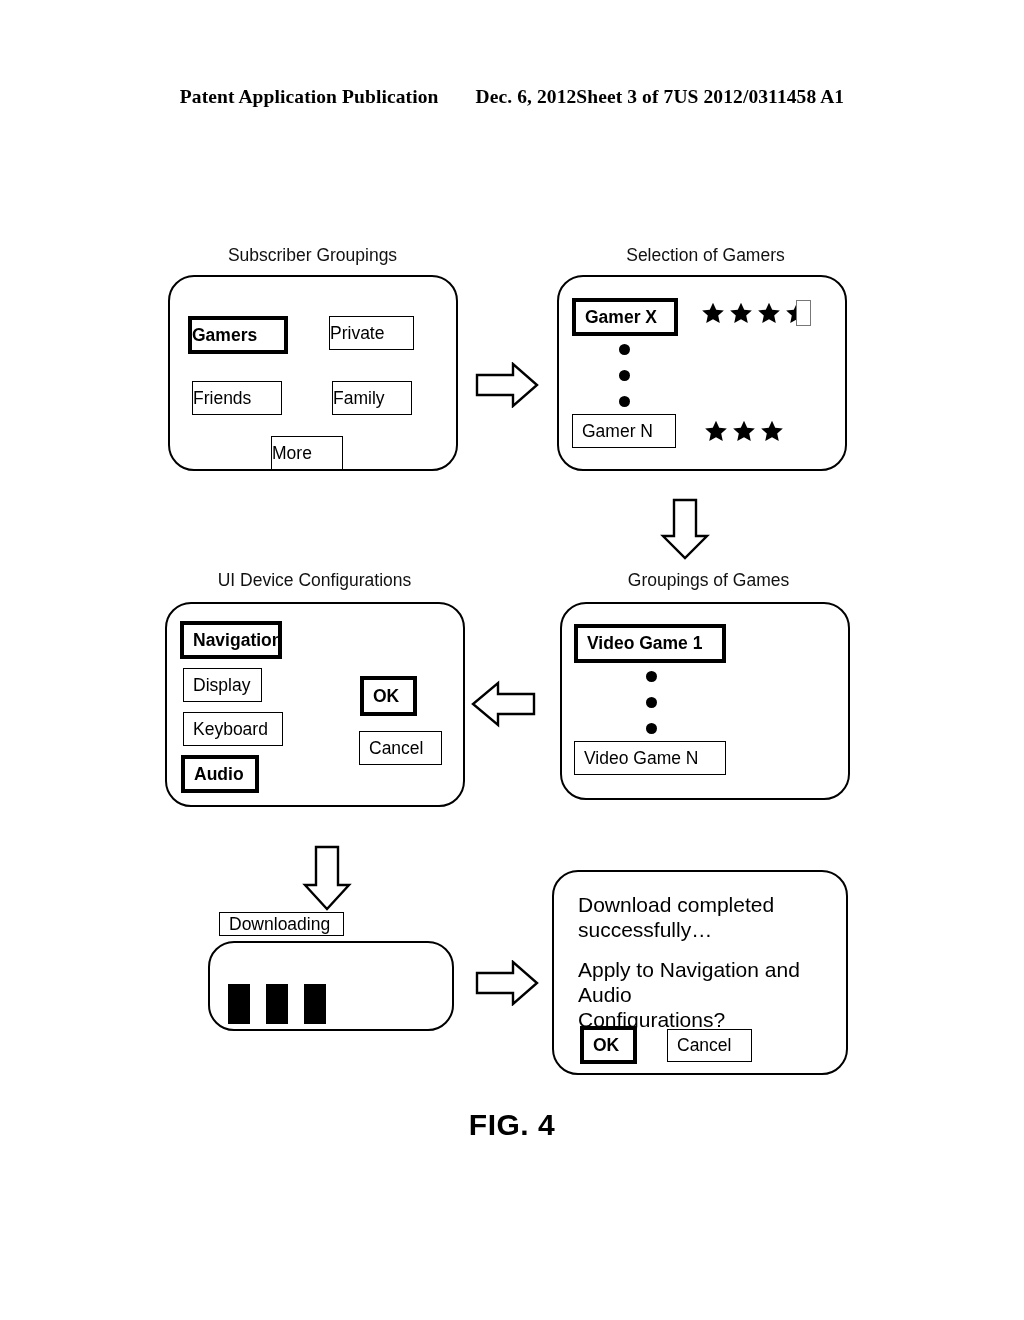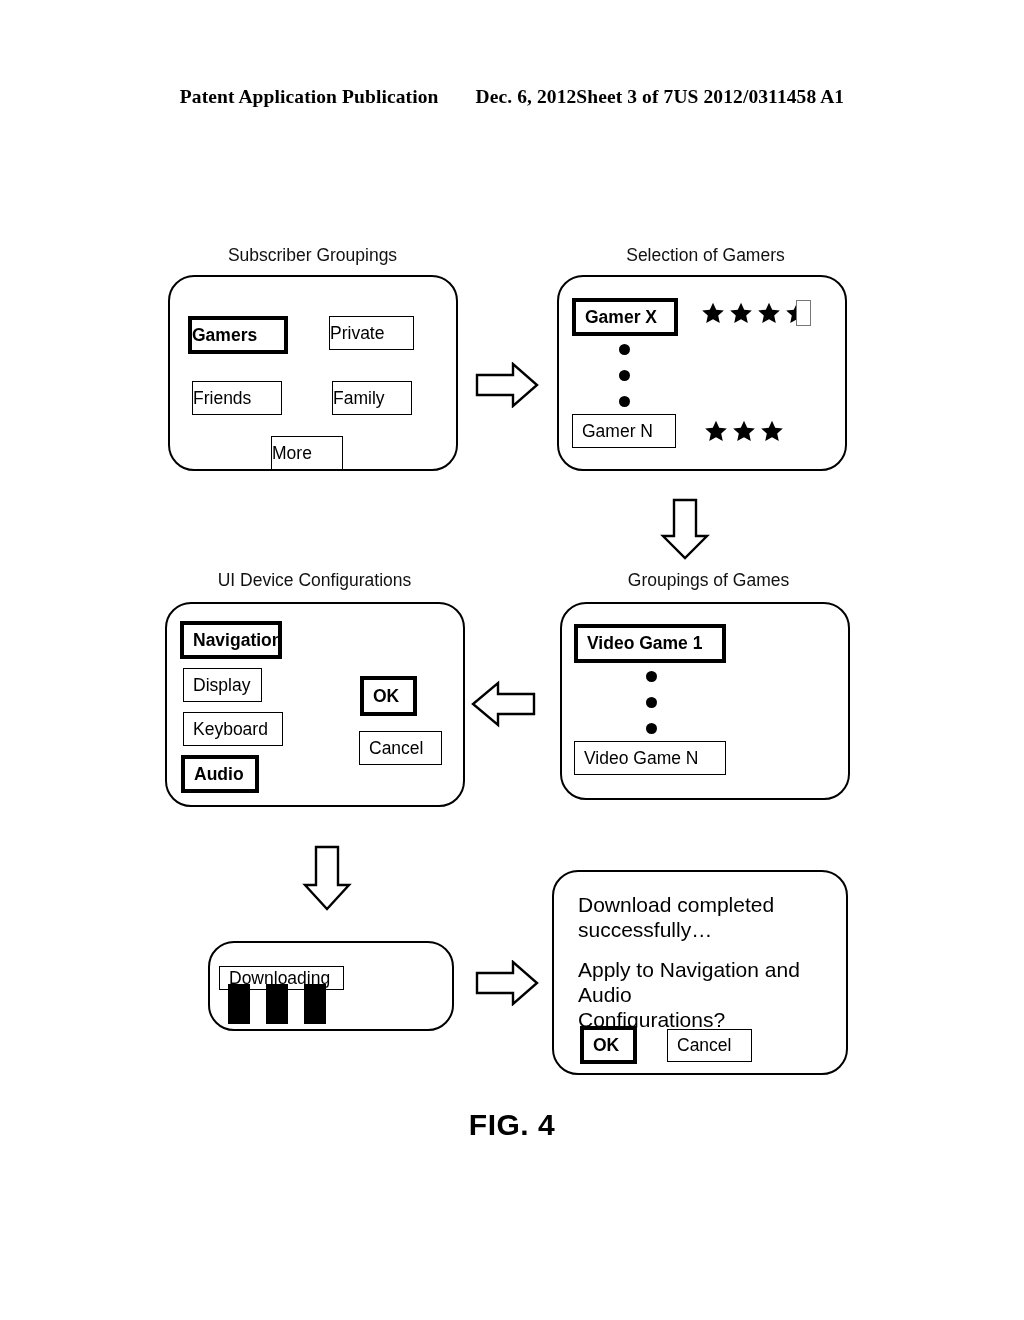--- a/index.html
+++ b/index.html
@@ -310,21 +310,21 @@
   </div>
 
   <div class="arrow" style="left:302px; top:845px;">
     <svg width="50" height="66" viewBox="0 0 50 66">
       <path d="M14,2 L36,2 L36,40 L47,40 L25,64 L3,40 L14,40 Z" fill="#ffffff" stroke="#000000" stroke-width="2.4" stroke-linejoin="miter"></path>
     </svg>
   </div>
 
   <div class="panel" style="left:208px; top:941px; width:246px; height:90px;">
   </div>
-  <div class="opt lefttext" style="left:219px; top:966px; width:125px; height:24px; border-width:1.6px;">
+  <div class="opt lefttext" style="left:219px; top:912px; width:125px; height:24px; border-width:1.6px;">
     <span>Downloading</span>
   </div>
   <div class="progress-blocks" style="left:228px; top:984px;">
     <span class="blk"></span>
     <span class="blk"></span>
     <span class="blk"></span>
   </div>
 
   <div class="arrow" style="left:475px; top:960px;">
     <svg width="64" height="46" viewBox="0 0 64 46">

